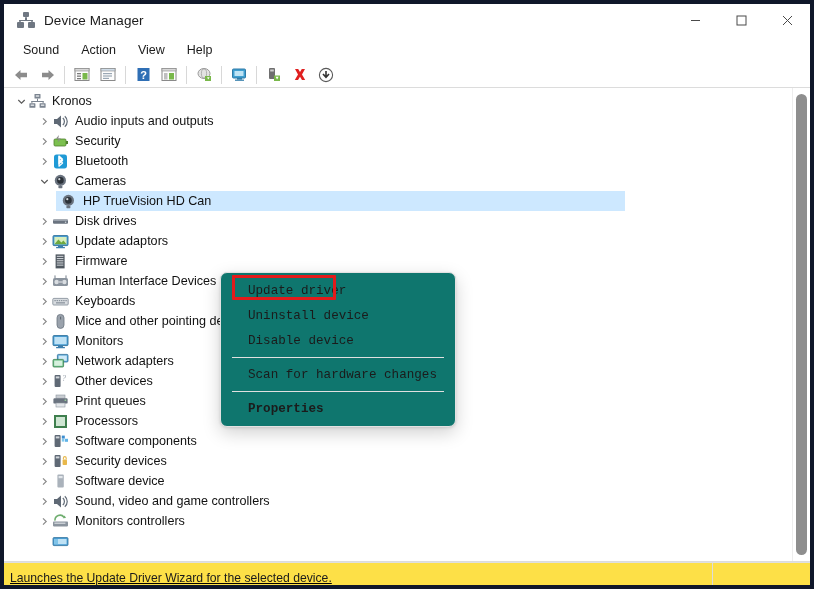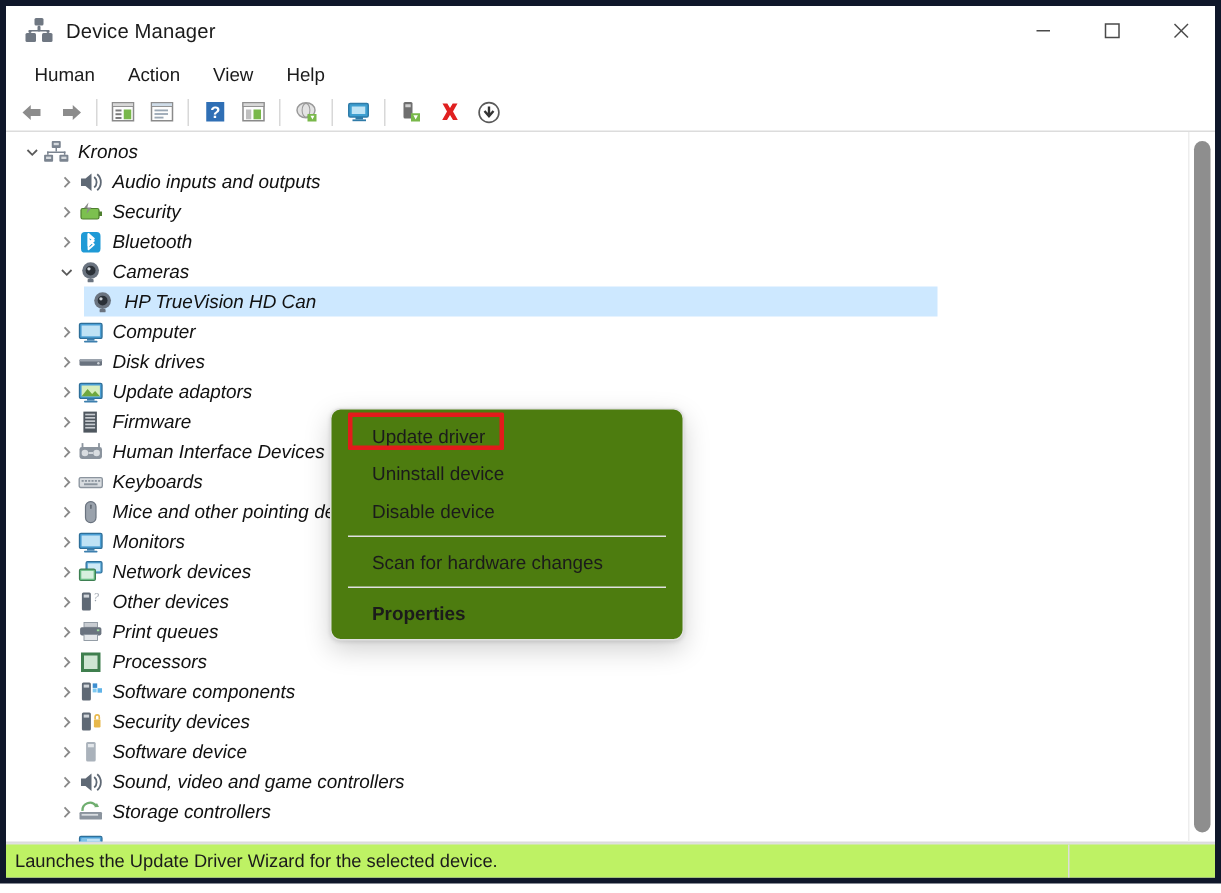--- a/index.html
+++ b/index.html
@@ -78,62 +78,64 @@
     background:#cde8ff;
   }
   .twisty{
     width:15px;height:20px;flex:0 0 15px;display:flex;
     align-items:center;justify-content:center;color:#6d6d6d;position:relative;
   }
   .twisty svg{display:block;}
   .icon{
     width:17px;height:17px;flex:0 0 17px;margin-right:6px;position:relative;
   }
-  .label{position:relative;font-style:italic;}
+  .label{position:relative;}
 
   
   .scrollbar{
     position:absolute;right:0;top:0;bottom:0;width:17px;
     background:#ffffff;border-left:1px solid #ededed;
   }
   .sb-thumb{
     position:absolute;left:3px;width:11px;top:6px;bottom:6px;
     background:#8e8e8e;border-radius:6px;
   }
 
   
   .ctxmenu{
     position:absolute;left:216px;top:184px;width:234px;
-    background:#4d7c0f;
+    background:#0f766e;
     border:1px solid #e2e2e2;
     border-radius:7px;
     box-shadow:0 6px 18px rgba(0,0,0,.18),0 1px 3px rgba(0,0,0,.12);
     padding:5px 0 5px 0;
     z-index:40;
+    font-family:Liberation Mono, monospace;
   }
   .ctxitem{
     height:25px;display:flex;align-items:center;
     padding-left:27px;font-size:12.6px;color:#1b1b1b;
     position:relative;
   }
   .ctxitem.bold{font-weight:bold;}
   .ctxsep{
     height:1px;background:#e0e0e0;margin:4px 11px 4px 11px;
   }
   .highlight-box{
     position:absolute;left:228px;top:187px;width:104px;height:25px;
     border:3px solid #e31b1b;border-radius:1px;
     z-index:50;pointer-events:none;box-sizing:border-box;
   }
 
   
   .statusbar{
-    height:22px;flex:0 0 22px;display:flex;align-items:center;
-    background:#bef264;border-top:1px solid #e0e0e0;
+    height:22px;flex:0 0 22px;display:flex;align-items:flex-end;
+    background:#fde047;border-top:1px solid #e0e0e0;
     position:relative;
+    text-decoration:underline;
   }
   .status-text{
     font-size:12.2px;color:#1b1b1b;padding-left:6px;
   }
   .status-grip{
     position:absolute;right:0;top:0;bottom:0;width:97px;
     border-left:1px solid #dcdcdc;
   }
 </style>
 </head>
@@ -167,21 +169,21 @@
       <div class="wc wc-close">
         <svg width="11" height="11" viewBox="0 0 11 11">
             <line x1="1" y1="1" x2="10" y2="10" stroke="currentColor" stroke-width="1"></line>
             <line x1="10" y1="1" x2="1" y2="10" stroke="currentColor" stroke-width="1"></line>
           </svg>
       </div>
     </div>
   </div>
 
   <div class="menubar">
-    <div class="menuitem">Human</div>
+    <div class="menuitem">Sound</div>
     <div class="menuitem">Action</div>
     <div class="menuitem">View</div>
     <div class="menuitem">Help</div>
   </div>
 
   <div class="toolbar">
 
     <div class="tbtn">
       <svg width="17" height="14" viewBox="0 0 17 14">
         <path d="M7.5 2 L2 7 L7.5 12 L7.5 9.3 L14 9.3 L14 4.7 L7.5 4.7 Z" fill="#8c8c8c"></path>
@@ -382,37 +384,20 @@
           <svg width="17" height="17" viewBox="0 0 17 17">
             <circle cx="8.4" cy="7.4" r="5.6" fill="#6a737f"></circle>
             <circle cx="8.4" cy="7.4" r="3.3" fill="#2b3138"></circle>
             <circle cx="7.3" cy="6.2" r="1.1" fill="#cfd4d9"></circle>
             <rect x="6.4" y="13" width="4" height="2.2" rx=".6" fill="#6a737f"></rect>
           </svg>
         </div>
         <div class="label">HP TrueVision HD Can</div>
       </div>
 
-      <div class="row">
-        <div style="width:33px;flex:0 0 33px;"></div>
-        <div class="twisty">
-          <svg width="9" height="9" viewBox="0 0 9 9">
-              <path d="M3 1.3 L6.2 4.5 L3 7.7" fill="none" stroke="#8a8a8a" stroke-width="1.2"></path>
-            </svg>
-        </div>
-        <div class="icon">
-          <svg width="17" height="17" viewBox="0 0 17 17">
-            <rect x="1" y="2.6" width="15" height="10" rx="1" fill="#4b9fd5" stroke="#2e6f99" stroke-width=".9"></rect>
-            <rect x="2.4" y="4" width="12.2" height="7.2" fill="#bfe2f5"></rect>
-            <rect x="6" y="12.6" width="5" height="1.5" fill="#3c7fae"></rect>
-            <rect x="4" y="14.1" width="9" height="1.2" rx=".5" fill="#3c7fae"></rect>
-          </svg>
-        </div>
-        <div class="label">Computer</div>
-      </div>
 
       <div class="row">
         <div style="width:33px;flex:0 0 33px;"></div>
         <div class="twisty">
           <svg width="9" height="9" viewBox="0 0 9 9">
               <path d="M3 1.3 L6.2 4.5 L3 7.7" fill="none" stroke="#8a8a8a" stroke-width="1.2"></path>
             </svg>
         </div>
         <div class="icon">
           <svg width="17" height="17" viewBox="0 0 17 17">
@@ -548,21 +533,21 @@
             </svg>
         </div>
         <div class="icon">
           <svg width="17" height="17" viewBox="0 0 17 17">
             <rect x="5.4" y="1.4" width="10.6" height="7.6" rx="1" fill="#5aa9d8" stroke="#2e6f99" stroke-width=".8"></rect>
             <rect x="6.6" y="2.6" width="8.2" height="5.2" fill="#cfe9f7"></rect>
             <rect x="1" y="6.4" width="10.6" height="7.6" rx="1" fill="#6bbf86" stroke="#3d7f52" stroke-width=".8"></rect>
             <rect x="2.2" y="7.6" width="8.2" height="5.2" fill="#d6f0de"></rect>
           </svg>
         </div>
-        <div class="label">Network devices</div>
+        <div class="label">Network adapters</div>
       </div>
 
       <div class="row">
         <div style="width:33px;flex:0 0 33px;"></div>
         <div class="twisty">
           <svg width="9" height="9" viewBox="0 0 9 9">
               <path d="M3 1.3 L6.2 4.5 L3 7.7" fill="none" stroke="#8a8a8a" stroke-width="1.2"></path>
             </svg>
         </div>
         <div class="icon">
@@ -687,21 +672,21 @@
             </svg>
         </div>
         <div class="icon">
           <svg width="17" height="17" viewBox="0 0 17 17">
             <rect x="1" y="8.4" width="15" height="5" rx=".8" fill="#8b949e"></rect>
             <rect x="2.4" y="9.6" width="11" height="1.2" fill="#d9dde1"></rect>
             <path d="M3 7.6 A5 5 0 0 1 12 4.2" fill="none" stroke="#6fae6f" stroke-width="1.6"></path>
             <path d="M12.6 2.4 L14 5 L10.8 5.2 Z" fill="#6fae6f"></path>
           </svg>
         </div>
-        <div class="label">Storage controllers</div>
+        <div class="label">Monitors controllers</div>
       </div>
 
       <div class="row">
         <div style="width:33px;flex:0 0 33px;"></div>
         <div class="twisty">
           
         </div>
         <div class="icon">
           <svg width="17" height="17" viewBox="0 0 17 17">
             <rect x="1" y="4.6" width="15" height="8" rx="1" fill="#4b9fd5" stroke="#2e6f99" stroke-width=".8"></rect>

